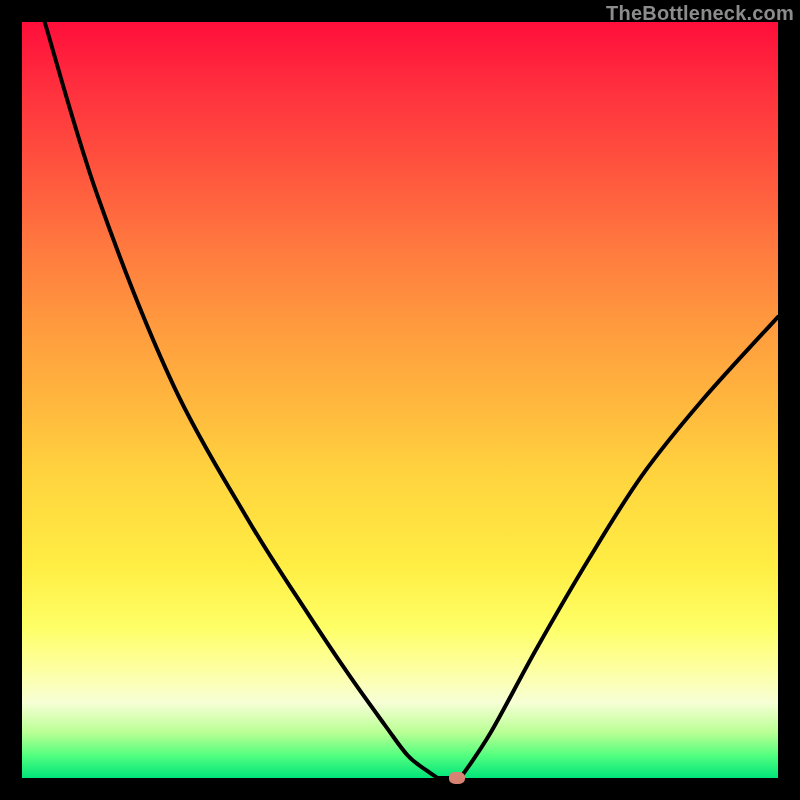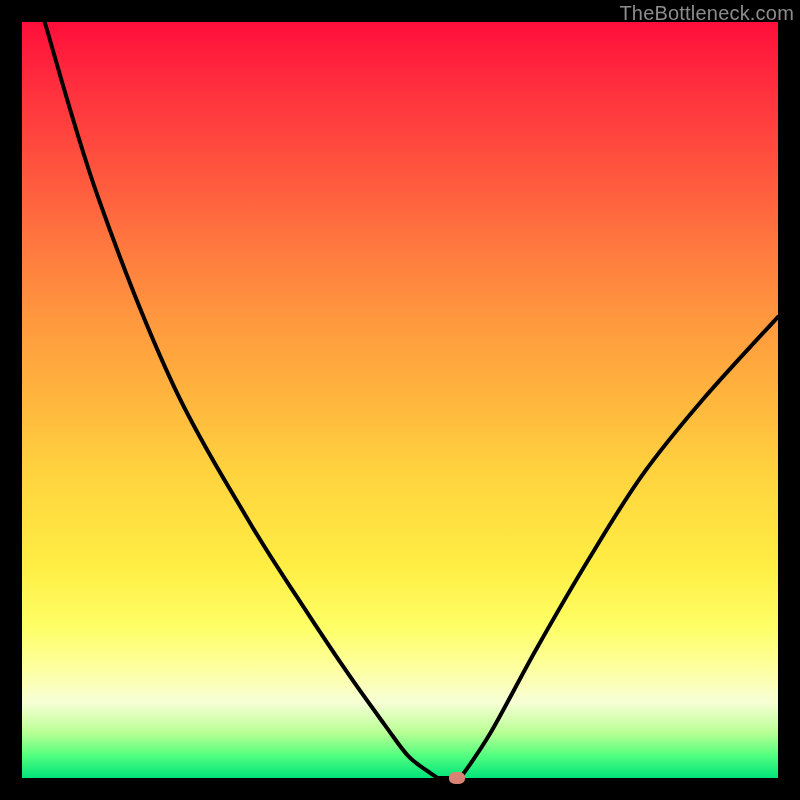--- a/index.html
+++ b/index.html
@@ -41,21 +41,21 @@
       #54ff7f 97%,
       #00e37a 100%);
   }
   .watermark {
     position: absolute;
     top: 2px;
     right: 6px;
     color: #8c8c8c;
     font-size: 20px;
     letter-spacing: 0.2px;
-    font-weight: 400;
+    font-weight: 700;
   }
   svg.curve {
     position: absolute;
     left: 0;
     top: 0;
     width: 756px;
     height: 756px;
     overflow: visible;
   }
   .marker {

